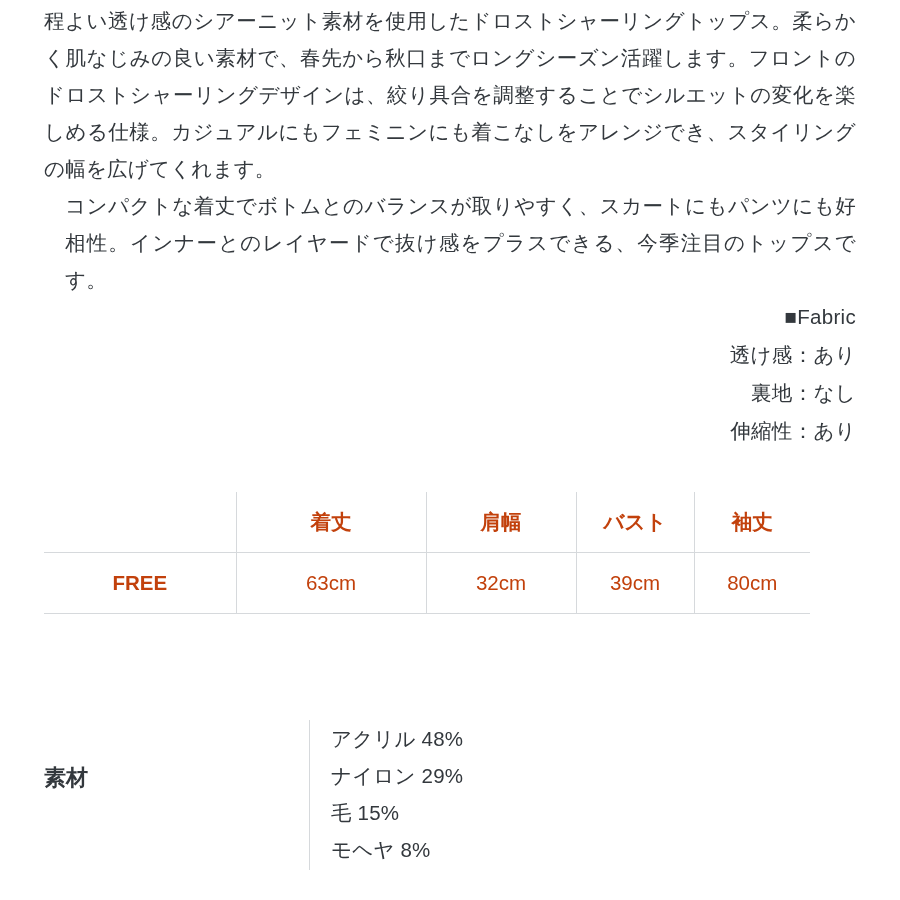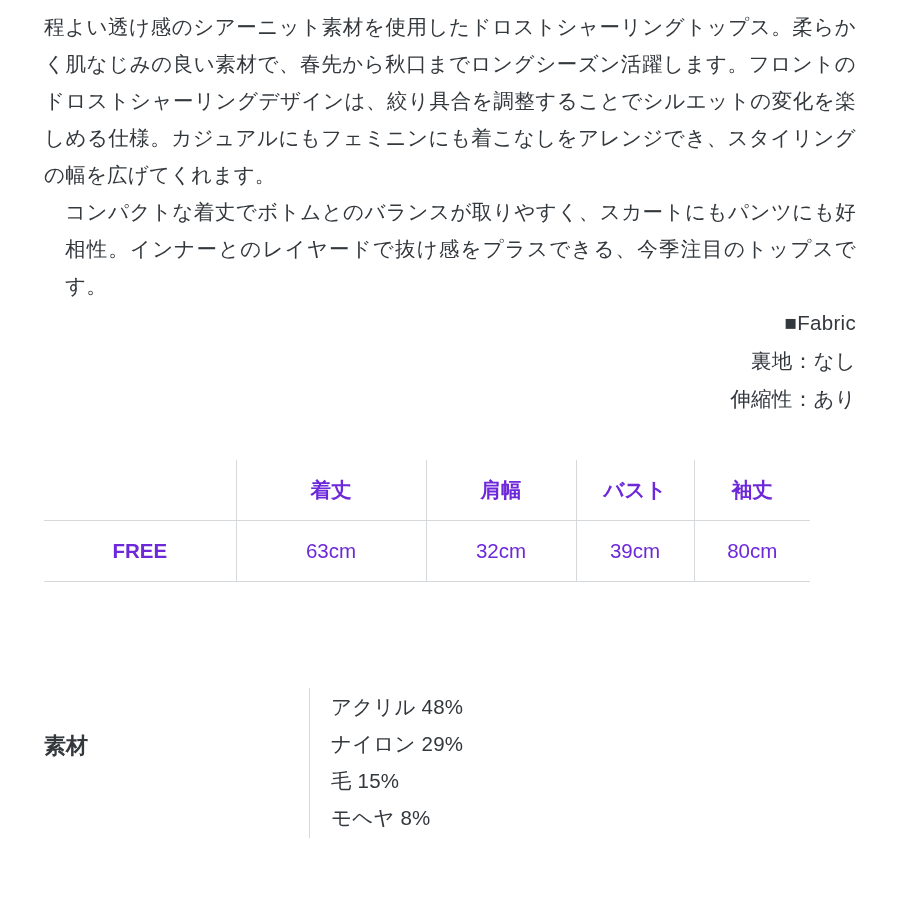--- a/index.html
+++ b/index.html
@@ -18,21 +18,21 @@
   .page {
     width: 900px;
     height: 900px;
     position: relative;
     box-sizing: border-box;
     padding: 0 44px;
   }
 
   
   .description {
-    padding-top: 8px;
+    padding-top: 2px;
   }
   .description p {
     margin: 0;
     font-size: 20.5px;
     line-height: 37px;
     letter-spacing: 0.2px;
     color: #33383d;
     text-align: justify;
     text-justify: inter-character;
   }
@@ -72,21 +72,21 @@
   table.size-table col.c1 { width: 190px; }
   table.size-table col.c2 { width: 150px; }
   table.size-table col.c3 { width: 118px; }
   table.size-table col.c4 { width: 116px; }
 
   table.size-table th,
   table.size-table td {
     text-align: center;
     vertical-align: middle;
     font-size: 20.5px;
-    color: #6d28d9;
+    color: #c2410c;
     padding: 0;
     height: 60px;
     font-weight: normal;
   }
   table.size-table thead th {
     font-weight: bold;
     border-bottom: 1px solid #d6d9dc;
   }
   table.size-table thead th + th {
     border-left: 1px solid #d6d9dc;
@@ -138,20 +138,21 @@
 
 <div class="page">
 
   <section class="description">
     <p>程よい透け感のシアーニット素材を使用したドロストシャーリングトップス。柔らかく肌なじみの良い素材で、春先から秋口までロングシーズン活躍します。フロントのドロストシャーリングデザインは、絞り具合を調整することでシルエットの変化を楽しめる仕様。カジュアルにもフェミニンにも着こなしをアレンジでき、スタイリングの幅を広げてくれます。</p>
     <p>コンパクトな着丈でボトムとのバランスが取りやすく、スカートにもパンツにも好相性。インナーとのレイヤードで抜け感をプラスできる、今季注目のトップスです。</p>
   </section>
 
   <section class="fabric-block">
     <div class="fabric-heading">■Fabric</div>
+    <div class="fabric-line">透け感：あり</div>
     <div class="fabric-line">裏地：なし</div>
     <div class="fabric-line">伸縮性：あり</div>
   </section>
 
   <section class="size-table-wrap">
     <table class="size-table">
       <colgroup>
         <col class="c0">
           <col class="c1">
           <col class="c2">

